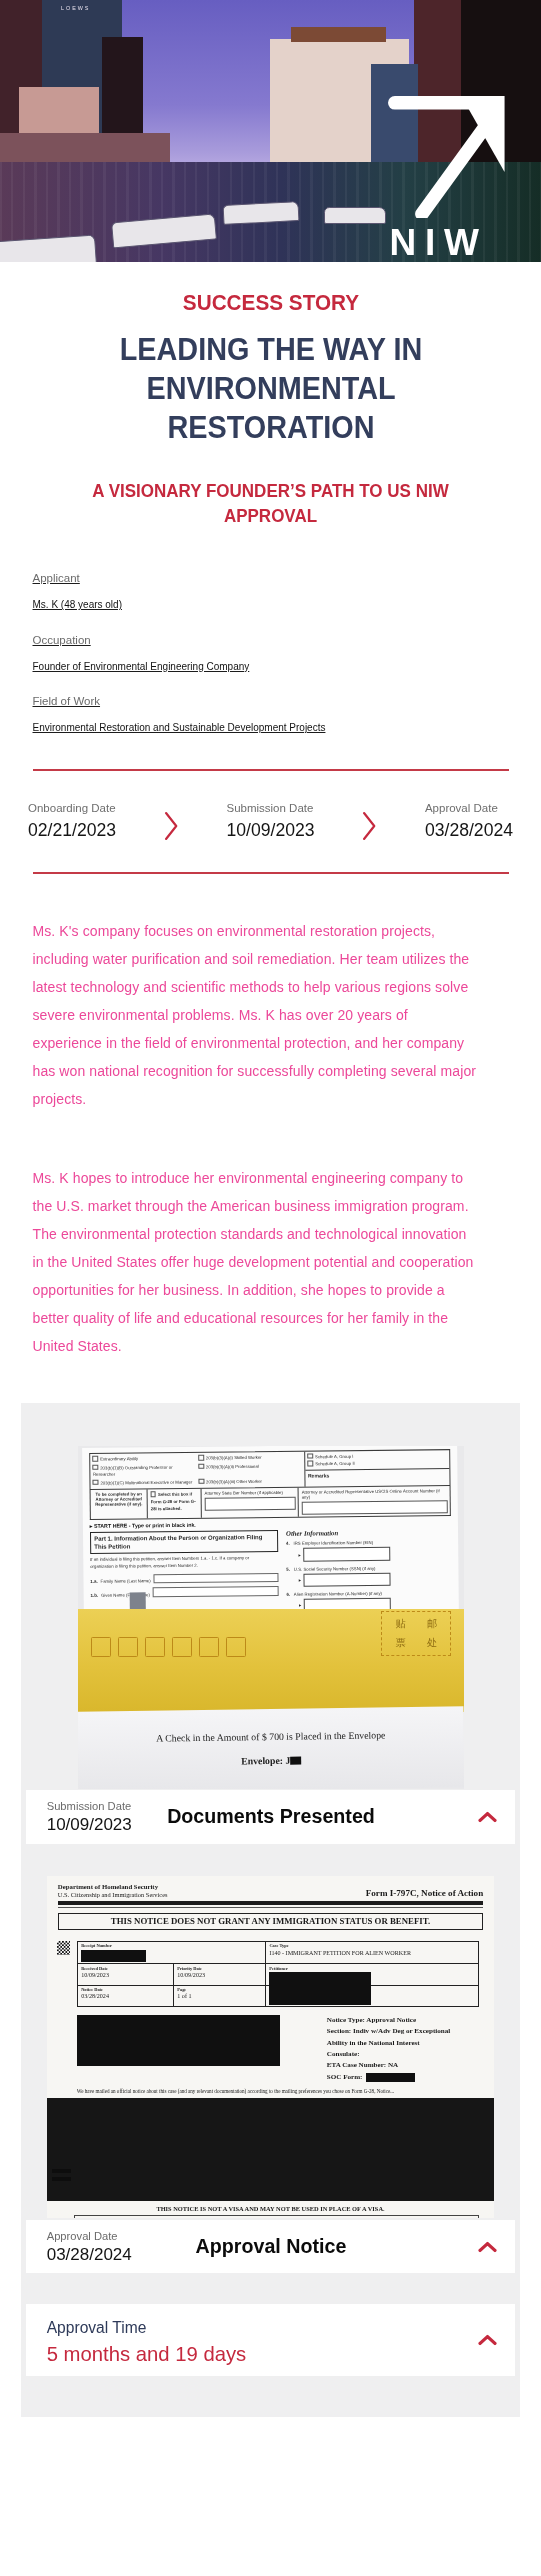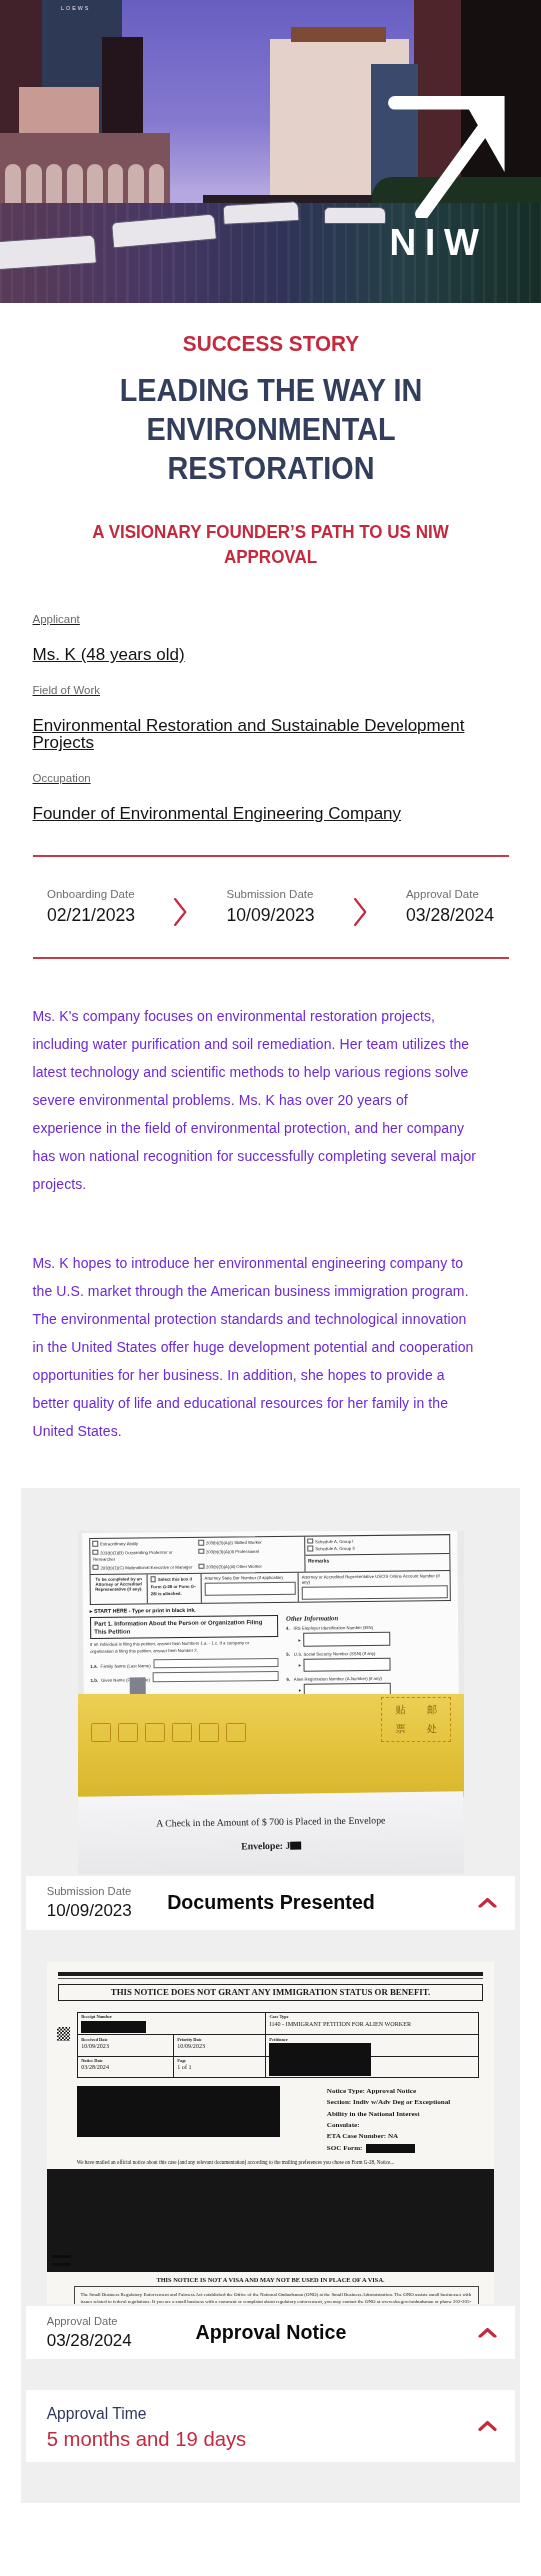--- a/index.html
+++ b/index.html
@@ -1,20 +1,20 @@
 <!DOCTYPE html>
 <html style="font-size:10.8px"><head>
 <meta charset="utf-8">
 <style>
   html,body{margin:0;padding:0;background:#ffffff;}
   .page{width:541px;height:2576px;margin:0 auto;position:relative;overflow:hidden;background:#fff;
         font-family:"Liberation Sans", sans-serif;color:#1c1c1c;}
 
   
-  .hero{position:relative;height:303px;overflow:hidden;background:linear-gradient(180deg,#675ec1 0%,#8579cf 40%,#a89bdb 58%,#b5a7e0 63%);}
+  .hero{position:relative;height:262px;overflow:hidden;background:linear-gradient(180deg,#675ec1 0%,#8579cf 40%,#a89bdb 58%,#b5a7e0 63%);}
   .hero *{position:absolute;}
   .bld{background-size:9.5px 12.2px;}
   .grid-dark{background-image:repeating-linear-gradient(90deg,rgba(0,0,0,.45) 0 1.4px,transparent 1.4px 6.1px),repeating-linear-gradient(0deg,rgba(0,0,0,.45) 0 1.4px,transparent 1.4px 8.1px);}
   .grid-lit{background-image:repeating-linear-gradient(90deg,rgba(60,30,30,.5) 0 1.4px,transparent 1.4px 5.4px),repeating-linear-gradient(0deg,rgba(60,30,30,.5) 0 1.4px,transparent 1.4px 7.4px);}
   .b1{left:0;top:0;width:47px;height:210px;background:#41222a;}
   .b2{left:42px;top:0;width:80px;height:179px;background:#2e3a55;}
   .b2 .sign{position:absolute;left:19px;top:5.4px;color:#e9e4ef;font-size:5.4px;letter-spacing:2px;}
   .b3{left:102px;top:37px;width:41px;height:163px;background:#23151b;}
   .b4{left:19px;top:87px;width:80px;height:119px;background:#c79a94;}
   .arches{left:0;top:133px;width:159px;height:73px;background:#7c525b;display:flex;align-items:flex-end;gap:4.7px;padding:0 5.4px;}
@@ -40,33 +40,33 @@
 
   
   .eyebrow{margin:28.4px 32.5px 0;text-align:center;color:#c5293e;font-size:22.3px;font-weight:bold;transform:scaleX(.93);}
   .title{margin:13.5px auto 0;max-width:406px;text-align:center;color:#333e5c;font-size:32px;line-height:39px;font-weight:bold;transform:scaleX(.9);}
   .subtitle{margin:32.5px auto 0;max-width:447px;text-align:center;color:#c5293e;font-size:18.3px;line-height:24.4px;font-weight:bold;transform:scaleX(.93);}
 
   
   .profile{margin:43px 32.5px 0;text-decoration:underline;}
   .p-item{margin-bottom:19px;}
   .p-label{color:#6b6b6b;font-size:11.5px;line-height:15px;}
-  .p-value{color:#121212;font-size:17px;line-height:17.6px;margin-top:19px;}
+  .p-value{color:#121212;font-size:10px;line-height:17.6px;margin-top:10px;}
 
   .divider{border:none;height:2px;background:#c43a47;margin:32.5px 32.5px 0;}
 
   
-  .timeline{display:flex;justify-content:space-between;align-items:center;padding:30px 47px;}
+  .timeline{display:flex;justify-content:space-between;align-items:center;padding:30px 28px;}
   .t-step .t-label{color:#6e6e6e;font-size:11.5px;line-height:15px;}
   .t-step .t-date{color:#151515;font-size:17.6px;line-height:21.7px;margin-top:3.4px;}
   .t-step.mid{text-align:left;}
   .t-chev{flex:0 0 auto;margin-top:9.5px;}
 
   
-  .story-p{margin:43px 32.5px 0;max-width:447px;font-size:14px;line-height:28px;letter-spacing:0.1px;color:#6d28d9;}
+  .story-p{margin:43px 32.5px 0;max-width:447px;font-size:14px;line-height:28px;letter-spacing:0.1px;color:#ec4899;}
   .story-p + .story-p{margin-top:51px;}
 
   
   .gray-band{margin:43px 21px 0;background:#efeff0;padding:43px 0 41px;}
   .acc-bar{height:54px;margin:1.4px 5.4px 0;background:#fff;display:flex;align-items:center;padding:0 20.3px;position:relative;box-sizing:border-box;}
   .acc-left .a-label{color:#6b6b6b;font-size:11.2px;line-height:14.2px;}
   .acc-left .a-date{color:#141414;font-size:17px;line-height:20.3px;margin-top:2px;}
   .acc-title{position:absolute;left:50%;transform:translateX(-50%) scaleX(.97);font-size:20.3px;font-weight:bold;color:#0b0b0b;white-space:nowrap;}
   .acc-chev{position:absolute;right:17.6px;top:50%;transform:translateY(-50%);}
   .time-card{height:72px;margin:31px 5.4px 0;background:#fff;padding:13.5px 20.3px;box-sizing:border-box;position:relative;}
@@ -206,26 +206,26 @@
     <div class="eyebrow">SUCCESS STORY</div>
     <h1 class="title">LEADING THE WAY IN ENVIRONMENTAL RESTORATION</h1>
     <h2 class="subtitle">A VISIONARY FOUNDER’S PATH TO US NIW APPROVAL</h2>
 
     <section class="profile">
       <div class="p-item">
         <div class="p-label">Applicant</div>
         <div class="p-value">Ms. K (48 years old)</div>
       </div>
       <div class="p-item">
+        <div class="p-label">Occupation</div>
+        <div class="p-value">Founder of Environmental Engineering Company</div>
+      </div>
+      <div class="p-item">
         <div class="p-label">Field of Work</div>
         <div class="p-value">Environmental Restoration and Sustainable Development Projects</div>
-      </div>
-      <div class="p-item">
-        <div class="p-label">Occupation</div>
-        <div class="p-value">Founder of Environmental Engineering Company</div>
       </div>
     </section>
 
     <hr class="divider">
 
     <div class="timeline">
       <div class="t-step">
         <div class="t-label">Onboarding Date</div>
         <div class="t-date">02/21/2023</div>
       </div>
@@ -359,20 +359,27 @@
           <div class="a-label">Submission Date</div>
           <div class="a-date">10/09/2023</div>
         </div>
         <div class="acc-title">Documents Presented</div>
         <svg class="acc-chev" width="19" height="10.8" viewBox="0 0 28 16">
           <polyline points="3,13 14,3 25,13" fill="none" stroke="#c5293e" stroke-width="5" stroke-linecap="round" stroke-linejoin="round"></polyline>
         </svg>
       </div>
 
       <figure class="doc2">
+        <div class="d2head">
+          <div class="d2agency">
+            <b>Department of Homeland Security</b>
+            <span>U.S. Citizenship and Immigration Services</span>
+          </div>
+          <div class="d2formtitle">Form I-797C, Notice of Action</div>
+        </div>
         <div class="d2bar"></div>
         <div class="d2bar2"></div>
         <div class="d2banner">THIS NOTICE DOES NOT GRANT ANY IMMIGRATION STATUS OR BENEFIT.</div>
         <div class="d2qr"></div>
 
         <div class="d2table">
           <div class="d2tr">
             <div class="d2td" style="width:47%;">
               <span class="tlabel">Receipt Number</span>
               <div class="redact rc-receipt"></div>

